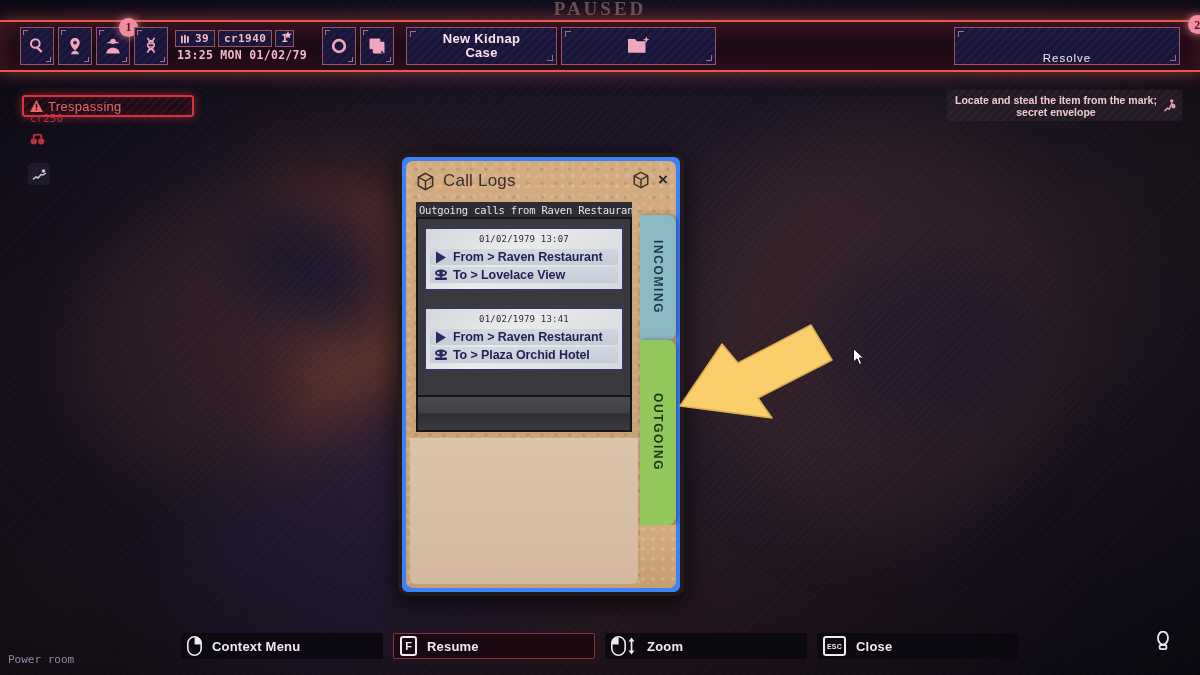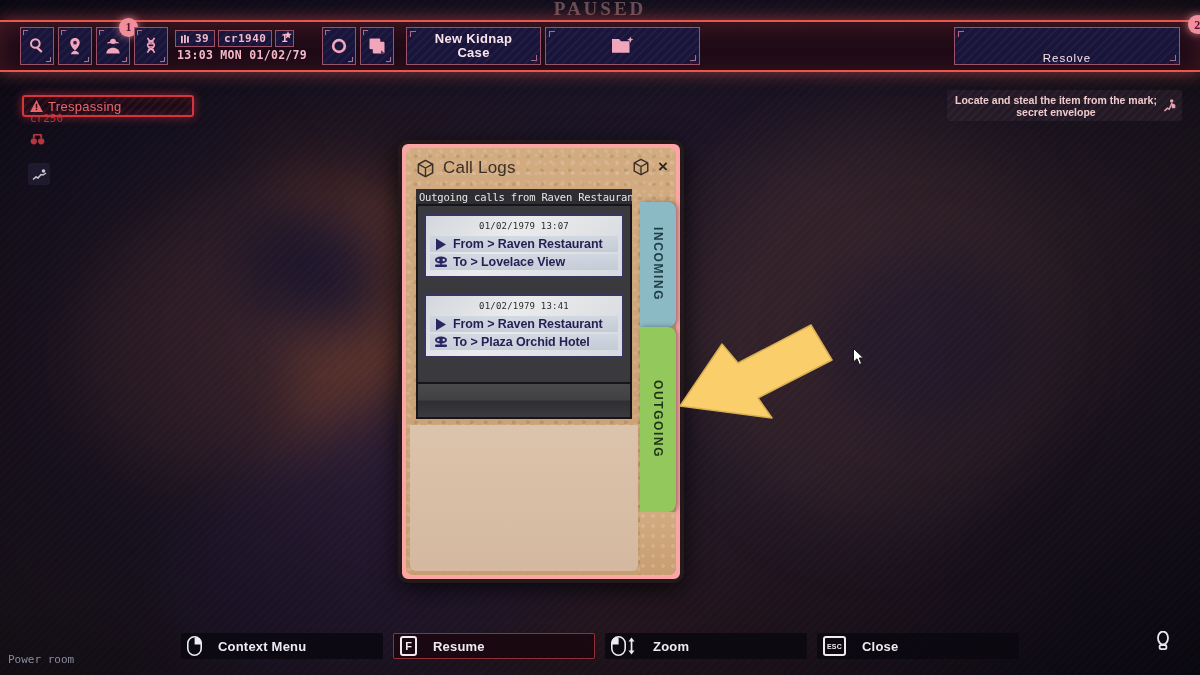--- a/index.html
+++ b/index.html
@@ -123,22 +123,22 @@
     display:flex; align-items:center; justify-content:center; gap:4px;
     padding:0 6px;
     background-image:repeating-linear-gradient(135deg, rgba(255,255,255,.03) 0 2px, transparent 2px 6px);
   }
   #objective .txt{
     color:#efc9cd; font-size:10.5px; line-height:12px; text-align:center; font-weight:700;
   }
 
   
   #calllogs{
-    position:absolute; left:398px; top:140px; width:286px; height:443px;
-    background:#fca5a5;
+    position:absolute; left:398px; top:153px; width:286px; height:443px;
+    background:#3b82f6;
     border:4px solid #241a1c;
     border-radius:10px;
     box-shadow:0 6px 26px rgba(0,0,0,.75);
   }
   .cork{
     position:absolute; left:4px; top:4px; width:270px; height:427px;
     background:#cfa87c;
     background-image:
       radial-gradient(circle at 20% 30%, rgba(255,255,255,.12) 0 2px, transparent 2px),
       radial-gradient(circle at 70% 60%, rgba(0,0,0,.09) 0 2px, transparent 2px),
@@ -223,21 +223,21 @@
 
   
   #cursor{ position:absolute; left:853px; top:348px; width:12px; height:18px; }
 
   
   #bottombar{
     position:absolute; left:0; bottom:14px; width:1200px; height:30px;
     display:flex; align-items:center; justify-content:center; gap:10px;
   }
   .hint{
-    height:26px; display:flex; align-items:center; gap:16px; padding:0 9px 0 6px;
+    height:26px; display:flex; align-items:center; gap:10px; padding:0 9px 0 6px;
     background:rgba(10,8,16,.88); border-radius:2px; min-width:202px;
   }
   .hint.highlight{ border:1px solid rgba(190,60,70,.75); background:rgba(26,8,16,.9); }
   .hint .lab{ color:#efeaf0; font-size:13px; font-weight:700; letter-spacing:.2px;}
   .keycap{
     min-width:17px; height:20px; border:2px solid #efeaf0; border-radius:3px;
     color:#efeaf0; font-size:11px; font-weight:700;
     display:flex; align-items:center; justify-content:center; padding:0 2px;
   }
   .keycap.esc{ font-size:7px; letter-spacing:.2px;}
@@ -305,41 +305,41 @@
         <span>39</span>
       </div>
       <div class="stat-box">cr1940</div>
       <div class="stat-box" style="position:relative;">
         <span>1</span>
         <svg width="8" height="8" viewBox="0 0 10 10" style="fill:#f6b9c8;position:absolute;right:1px;top:0px;">
             <path d="M5 0l1.2 3.2L9.5 3.6 7 5.9l.8 3.4L5 7.5 2.2 9.3 3 5.9.5 3.6l3.3-.4z"></path>
           </svg>
       </div>
     </div>
-    <div class="clock">13:03 MON 01/02/79</div>
+    <div class="clock">13:25 MON 01/02/79</div>
   </div>
 
   <div class="tb-sep"></div>
 
   <div class="tb-cell tb-icon">
     <svg viewBox="0 0 24 24">
         <circle cx="12" cy="12" r="7" fill="none" stroke="#f2a6bb" stroke-width="3.2"></circle>
       </svg>
   </div>
   <div class="tb-cell tb-icon">
     <svg viewBox="0 0 24 24">
         <rect x="3" y="3" width="13" height="13" rx="1.5"></rect>
         <rect x="7" y="7" width="14" height="14" rx="1.5"></rect>
         <path d="M17 17l4 4h-4z" fill="#2a2350"></path>
       </svg>
   </div>
 
   <div class="tb-sep"></div>
 
-  <div class="tb-btn btn-dark" style="width:135px; white-space:pre-line;">
+  <div class="tb-btn btn-dark" style="width:151px; white-space:pre-line;">
     <span>New Kidnap
 Case</span>
   </div>
   <div class="tb-btn btn-dark" style="width:155px;">
     <svg width="26" height="22" viewBox="0 0 26 22" style="fill:#f2a6bb">
         <path d="M2 4h7l2 2.2h8.5v11.5H2z"></path>
         <path d="M20.3 1.5l.9 2.3 2.3.9-2.3.9-.9 2.3-.9-2.3-2.3-.9 2.3-.9z"></path>
       </svg>
   </div>
 

